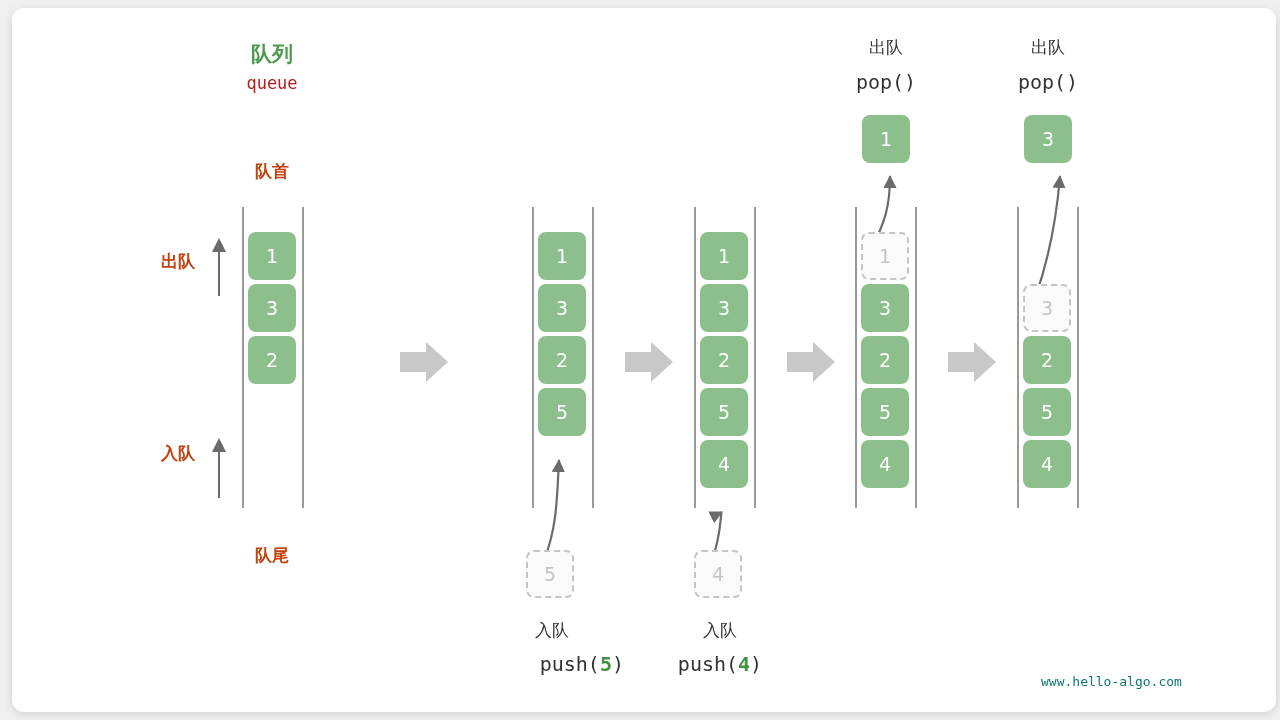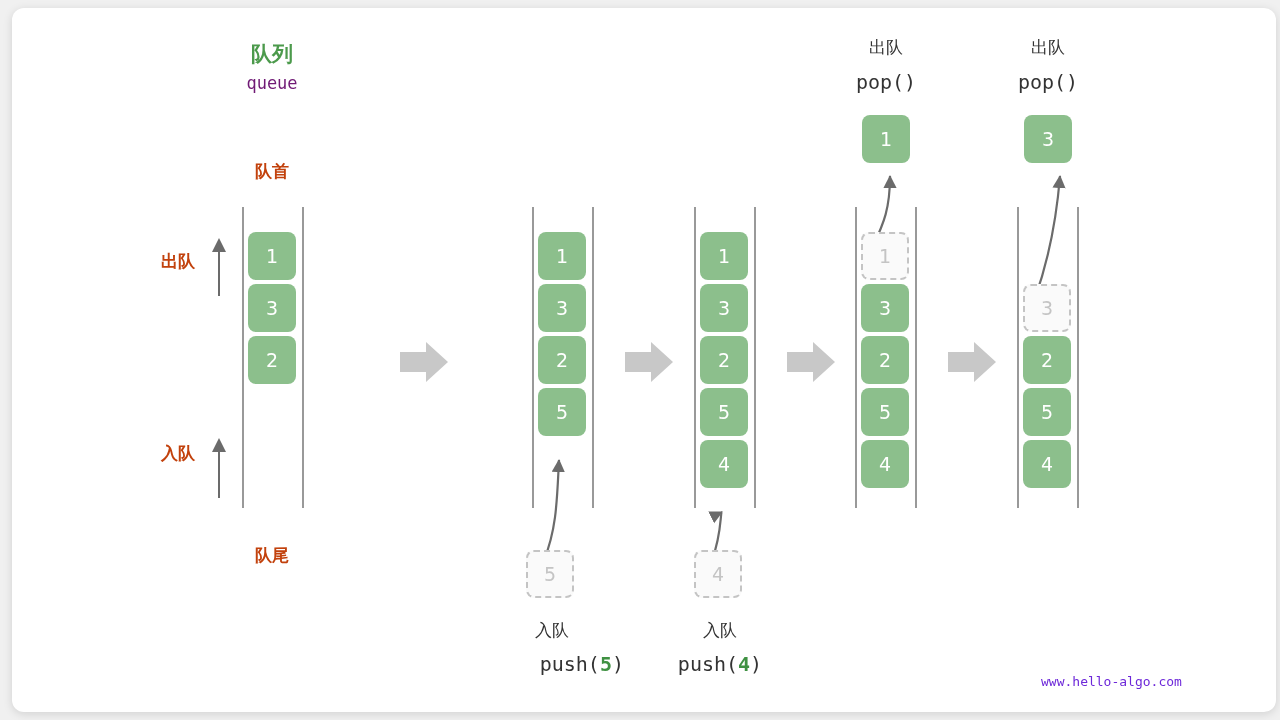--- a/index.html
+++ b/index.html
@@ -22,37 +22,37 @@
   
   .abs{position:absolute;}
 
   
   .title-cn{
     font-size:21px;font-weight:bold;color:#4c9a4c;
     text-align:center;white-space:nowrap;
   }
   .title-en{
     font-family:"DejaVu Sans Mono","Liberation Mono",monospace;
-    font-size:17px;color:#701a75;text-align:center;white-space:nowrap;
+    font-size:17px;color:#b91c1c;text-align:center;white-space:nowrap;
   }
   .label-cn{
     font-size:17px;font-weight:bold;color:#c2410c;
     text-align:center;white-space:nowrap;
   }
   .op-cn{
     font-size:17px;color:#333333;text-align:center;white-space:nowrap;
   }
   .op-code{
     font-family:"DejaVu Sans Mono","Liberation Mono",monospace;
     font-size:20px;color:#333333;text-align:center;white-space:nowrap;
   }
   .op-code .num{color:#3f9142;font-weight:bold;}
   .watermark{
     font-family:"DejaVu Sans Mono","Liberation Mono",monospace;
-    font-size:13px;color:#6d28d9;white-space:nowrap;
+    font-size:13px;color:#0f766e;white-space:nowrap;
   }
 
   
   .box{
     width:48px;height:48px;border-radius:8px;
     background:#8cbf8c;
     color:#ffffff;font-size:19px;
     display:flex;align-items:center;justify-content:center;
     box-sizing:border-box;
   }

